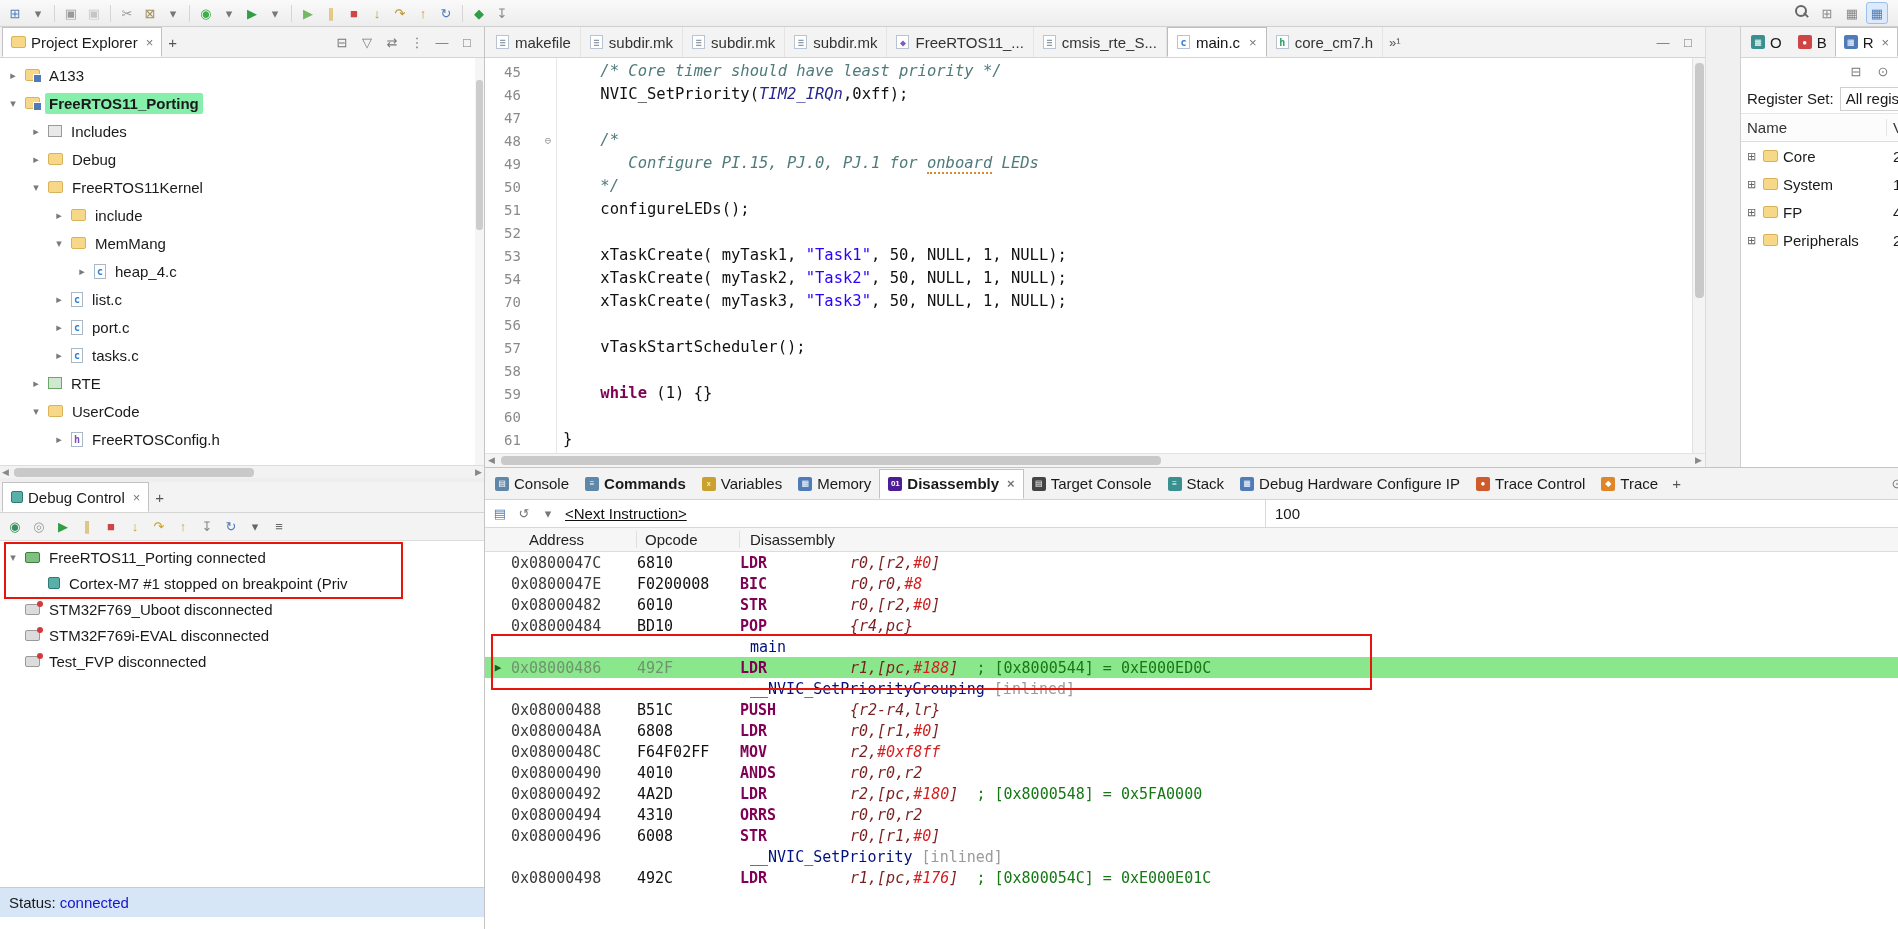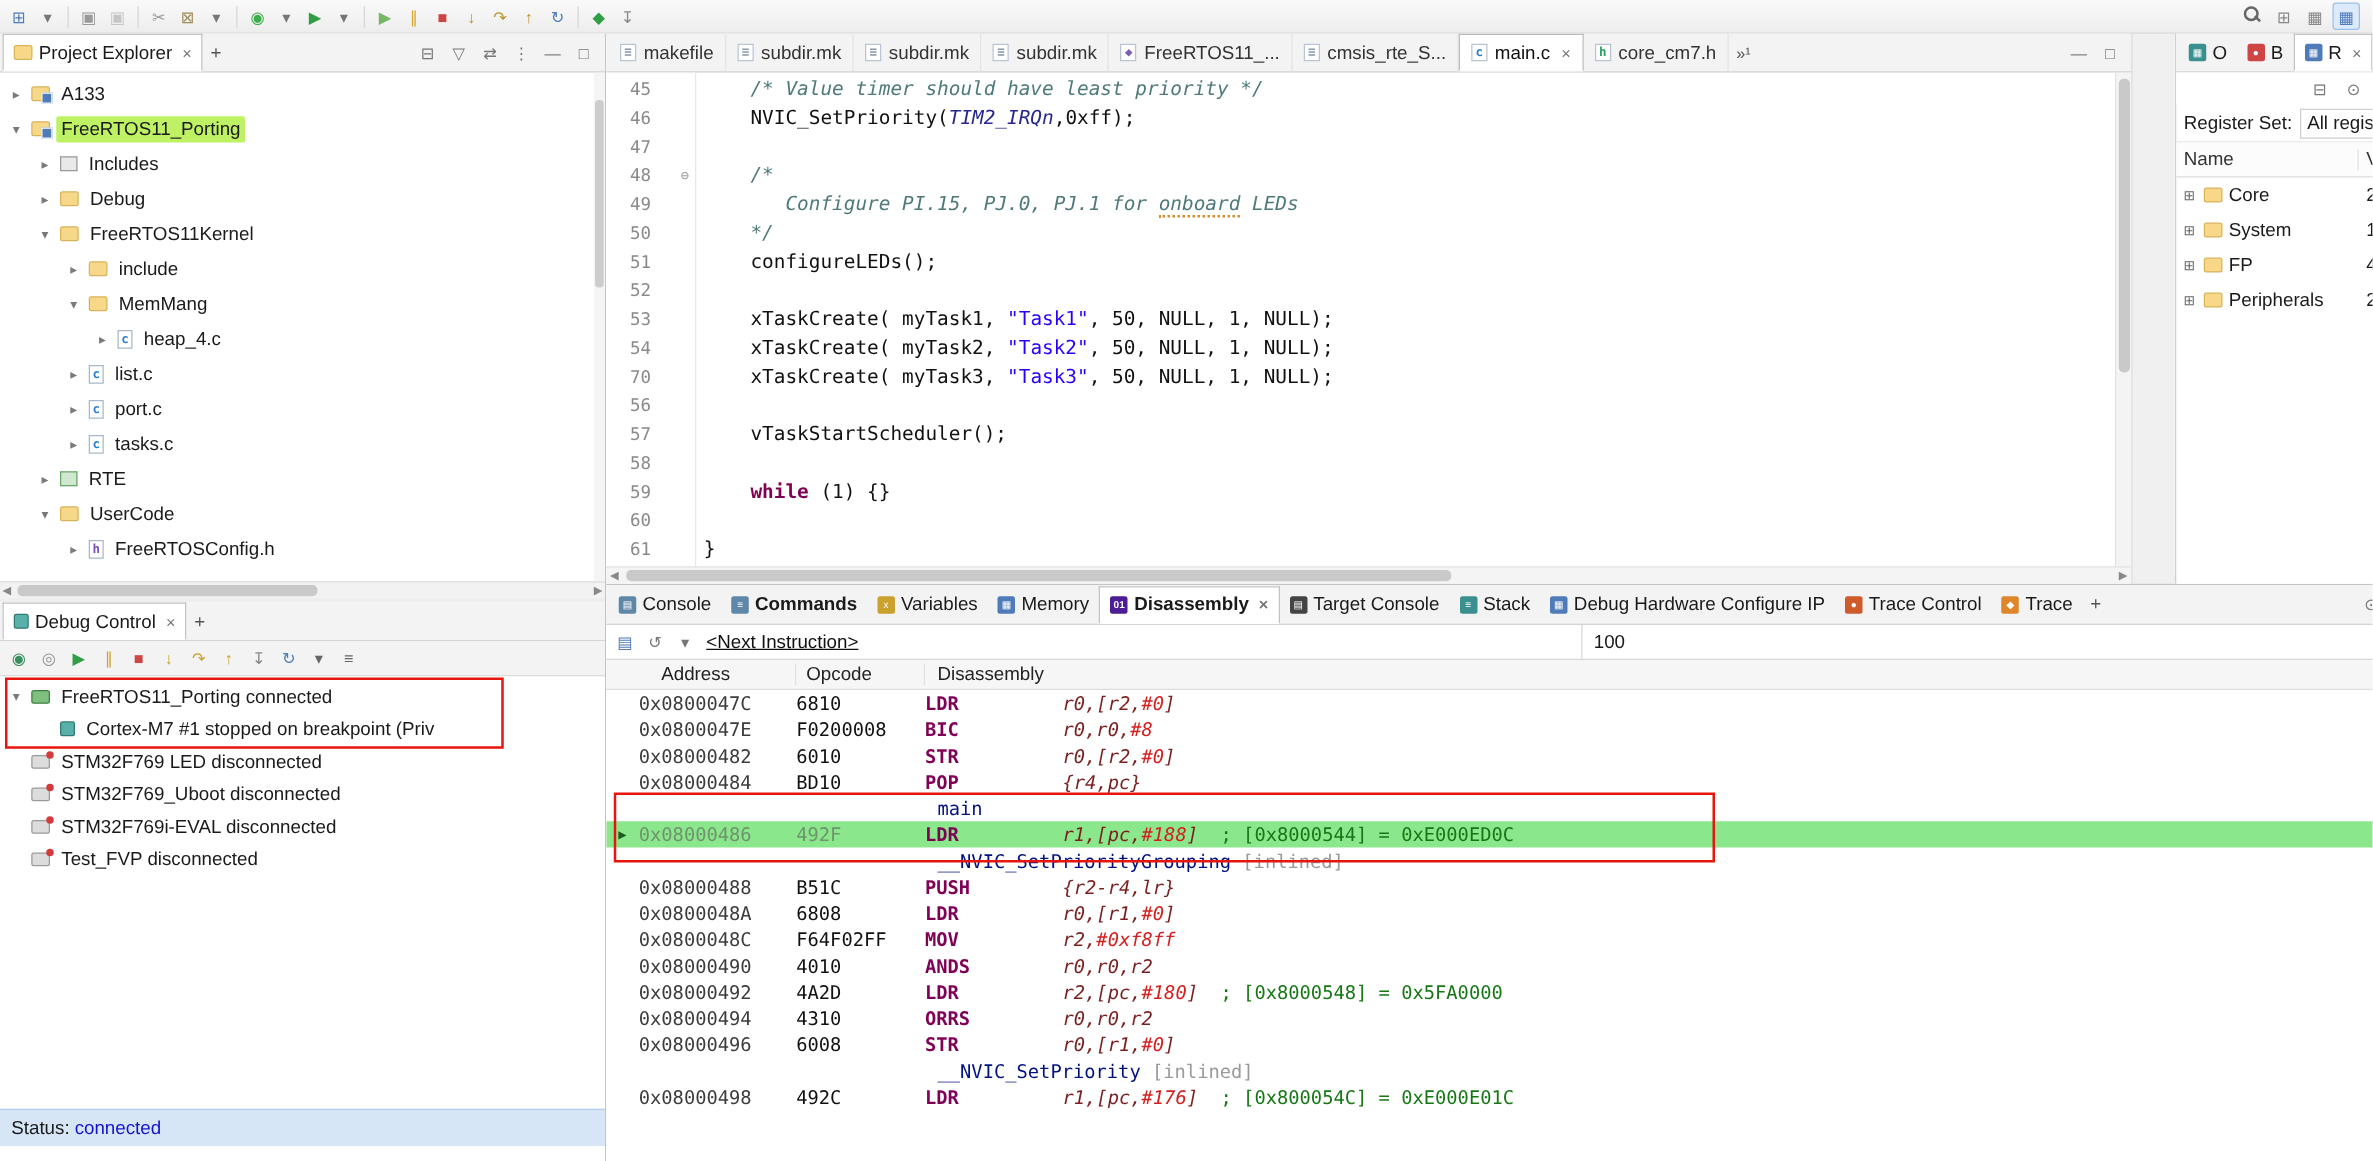--- a/index.html
+++ b/index.html
@@ -35,21 +35,21 @@
   .close-x { color:#777; font-size:13px; margin-left:3px; }
   .plus-tab { color:#555; font-size:15px; padding:0 6px; }
   .bar-right { margin-left:auto; display:flex; align-items:center; gap:3px; padding-right:4px; }
 
   
   .trow { display:flex; align-items:center; gap:5px; white-space:nowrap; cursor:default; }
   .pe-tree .trow { height:28px; }
   .dc-tree .trow { height:26px; }
   .arrow { width:14px; flex:none; color:#7a7a7a; font-size:11px; text-align:center; }
   .tlabel { padding:2px 4px; }
-  .tlabel.tsel { background:#bef264; border-radius:2px; }
+  .tlabel.tsel { background:#86efac; border-radius:2px;font-weight:bold; }
   .ticon { flex:none; position:relative; display:inline-flex; align-items:center; justify-content:center; }
   .ic-folder, .ic-proj { width:15px; height:12px; background:#f7d889; border:1px solid #d9b35a; border-radius:2px; }
   .ic-proj::after { content:''; position:absolute; right:-3px; bottom:-3px; width:7px; height:7px;
                     background:#4f7cb8; border:1px solid #fff; }
   .ic-inc { width:14px; height:12px; background:#e9e9e9; border:1px solid #9a9a9a; }
   .ic-rte { width:14px; height:12px; background:#cfe8cf; border:1px solid #6aa86a; }
   .ic-cfile, .ic-hfile { width:12px; height:15px; background:#fff; border:1px solid #a8b8c8;
         font:bold 10px "DejaVu Sans Mono", monospace; }
   .ic-cfile::after { content:'c'; color:#2a7fd4; }
   .ic-hfile::after { content:'h'; color:#7a4fb5; }
@@ -325,25 +325,20 @@
             <span class="tlabel">FreeRTOS11_Porting connected</span>
           </div>
           <div class="trow" style="padding-left: 29px;">
             <span class="arrow"></span>
             <span class="ticon ic-core"></span>
             <span class="tlabel">Cortex-M7 #1 stopped on breakpoint (Priv</span>
           </div>
           <div class="trow" style="padding-left: 6px;">
             <span class="arrow"></span>
             <span class="ticon ic-target-off"></span>
-            <span class="tlabel">STM32F769 LED disconnected</span>
-          </div>
-          <div class="trow" style="padding-left: 6px;">
-            <span class="arrow"></span>
-            <span class="ticon ic-target-off"></span>
             <span class="tlabel">STM32F769_Uboot disconnected</span>
           </div>
           <div class="trow" style="padding-left: 6px;">
             <span class="arrow"></span>
             <span class="ticon ic-target-off"></span>
             <span class="tlabel">STM32F769i-EVAL disconnected</span>
           </div>
           <div class="trow" style="padding-left: 6px;">
             <span class="arrow"></span>
             <span class="ticon ic-target-off"></span>
@@ -468,21 +463,21 @@
               <div class="lnum">
                 <span class="n">60</span>
                 <span class="fold"></span>
               </div>
               <div class="lnum">
                 <span class="n">61</span>
                 <span class="fold"></span>
               </div>
             </div>
           <div class="code" id="codelines">
-              <div class="cline"><span class="sy-p">    </span><span class="sy-c">/* Value timer should have least priority */</span></div>
+              <div class="cline"><span class="sy-p">    </span><span class="sy-c">/* Core timer should have least priority */</span></div>
               <div class="cline"><span class="sy-p">    </span><span class="sy-p">NVIC_SetPriority(</span><span class="sy-e">TIM2_IRQn</span><span class="sy-p">,0xff);</span></div>
               <div class="cline"></div>
               <div class="cline"><span class="sy-p">    </span><span class="sy-c">/*</span></div>
               <div class="cline"><span class="sy-p">       </span><span class="sy-c">Configure PI.15, PJ.0, PJ.1 for </span><span class="sy-cs">onboard</span><span class="sy-c"> LEDs</span></div>
               <div class="cline"><span class="sy-p">    </span><span class="sy-c">*/</span></div>
               <div class="cline"><span class="sy-p">    </span><span class="sy-p">configureLEDs();</span></div>
               <div class="cline"></div>
               <div class="cline"><span class="sy-p">    </span><span class="sy-p">xTaskCreate( myTask1, </span><span class="sy-s">"Task1"</span><span class="sy-p">, 50, NULL, 1, NULL);</span></div>
               <div class="cline"><span class="sy-p">    </span><span class="sy-p">xTaskCreate( myTask2, </span><span class="sy-s">"Task2"</span><span class="sy-p">, 50, NULL, 1, NULL);</span></div>
               <div class="cline"><span class="sy-p">    </span><span class="sy-p">xTaskCreate( myTask3, </span><span class="sy-s">"Task3"</span><span class="sy-p">, 50, NULL, 1, NULL);</span></div>

